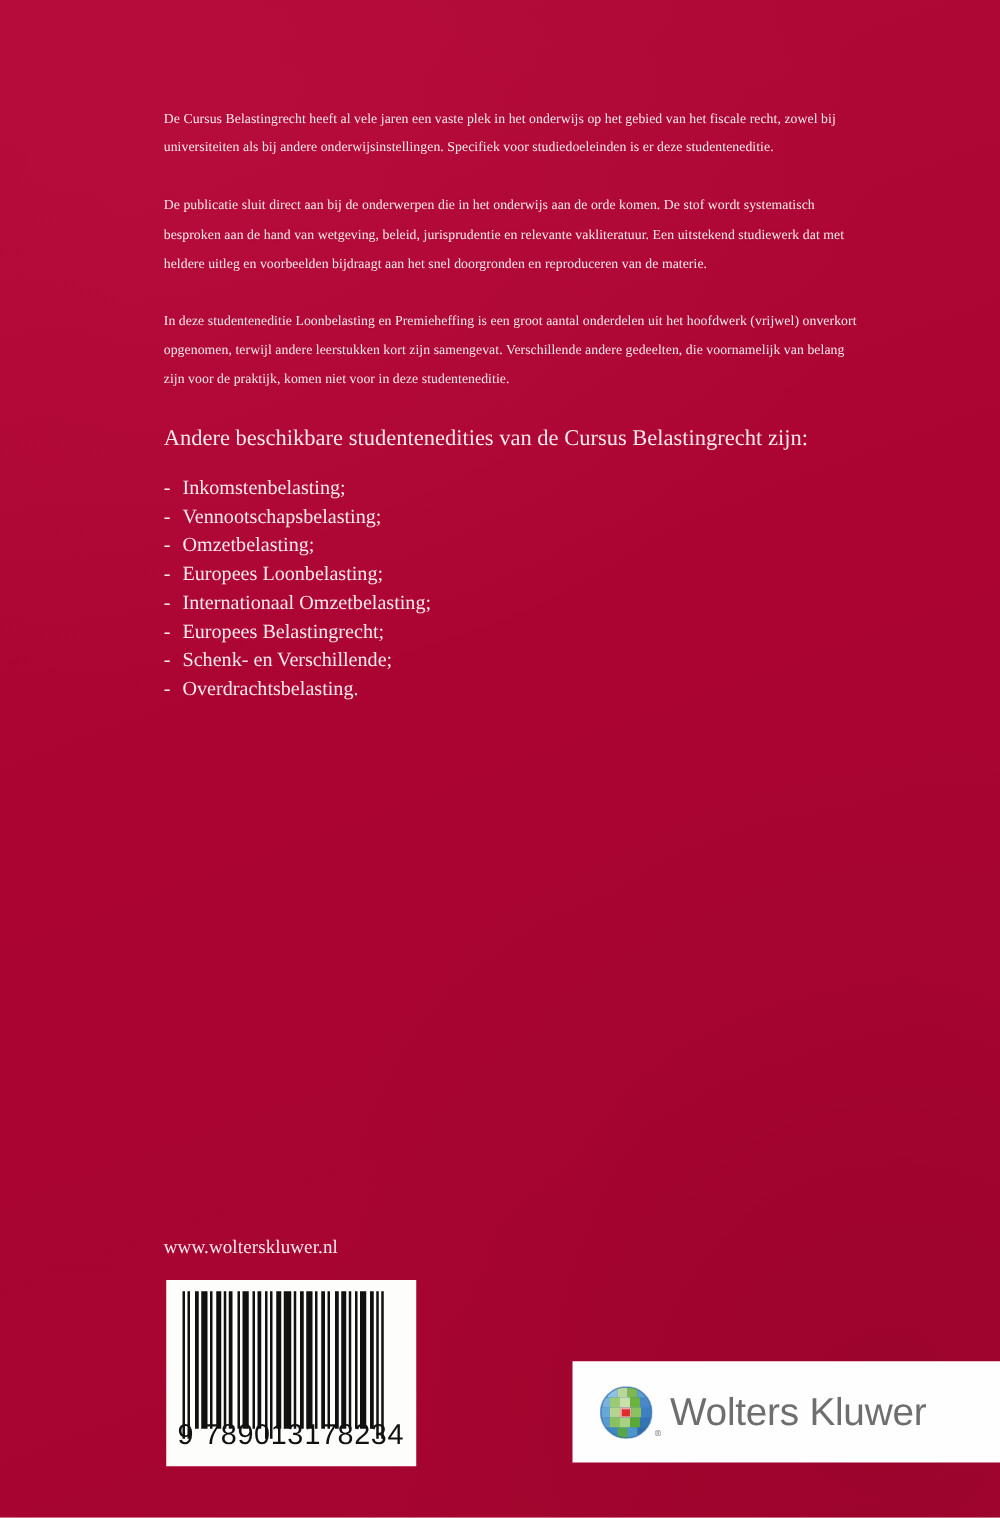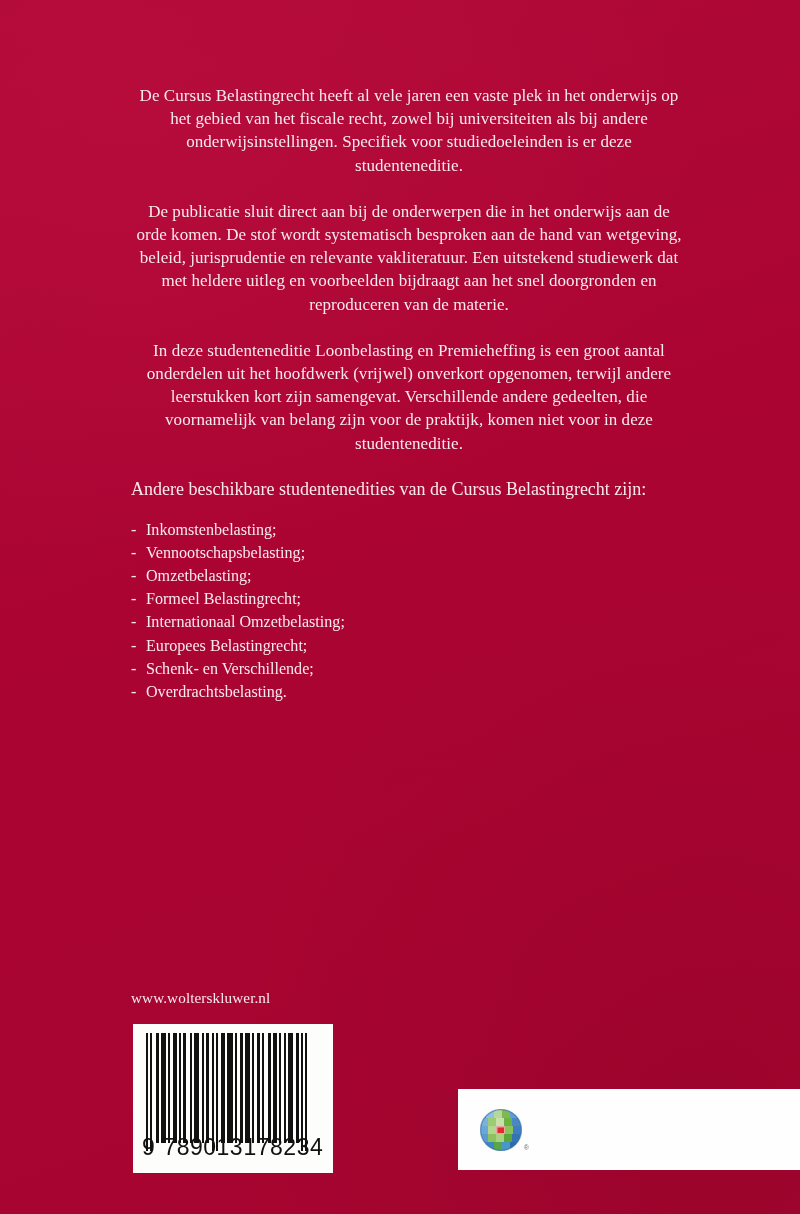--- a/index.html
+++ b/index.html
@@ -24,26 +24,25 @@
 
   
   .copy-block {
     position: absolute;
     left: 131px;
     top: 84px;
     width: 556px;
   }
   .para {
     color: #f7e9ed;
-    font-size: 17px;
+    font-size: 11px;
     line-height: 23.2px;
     margin: 0 0 23px 0;
     letter-spacing: 0.05px;
     text-shadow: 0 0 1px rgba(173,6,52,0.35);
-    text-align: center;
   }
   .para:last-child { margin-bottom: 0; }
 
   .list-intro {
     color: #f7e9ed;
     font-size: 18px;
     line-height: 23.2px;
     margin: 0 0 17px 0;
   }
   .edition-list {
@@ -175,21 +174,21 @@
       <li>
         <span class="dash">-</span>
         <span>Vennootschapsbelasting;</span>
       </li>
       <li>
         <span class="dash">-</span>
         <span>Omzetbelasting;</span>
       </li>
       <li>
         <span class="dash">-</span>
-        <span>Formeel Belastingrecht;</span>
+        <span>Europees Loonbelasting;</span>
       </li>
       <li>
         <span class="dash">-</span>
         <span>Internationaal Omzetbelasting;</span>
       </li>
       <li>
         <span class="dash">-</span>
         <span>Europees Belastingrecht;</span>
       </li>
       <li>
@@ -311,15 +310,16 @@
 
           <rect x="5" y="33" width="9" height="9" fill="#3f86c4"></rect>
           <rect x="14" y="33" width="8" height="9" fill="#59a64a"></rect>
           <rect x="22" y="33" width="8" height="9" fill="#4b97c9"></rect>
           <rect x="30" y="33" width="8" height="9" fill="#2d6ca8"></rect>
         </g>
         <circle cx="21" cy="21" r="20.5" fill="none" stroke="#2d6ca8" stroke-width="1.4" opacity="0.55"></circle>
       </svg>
       <span class="logo-reg">®</span>
     </div>
+    <div class="logo-word">Wolters Kluwer</div>
   </div>
 
 </div>
 
 </body></html>

